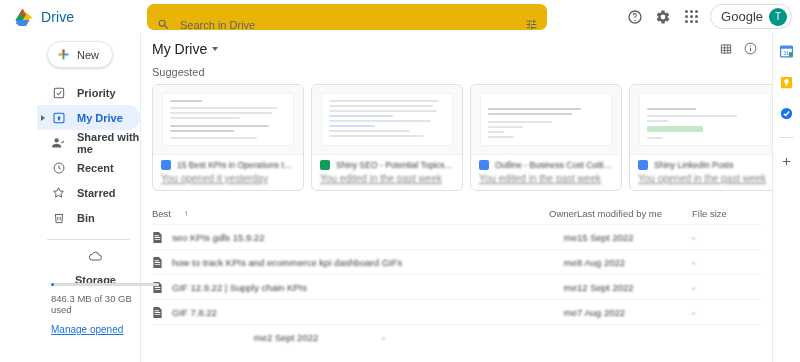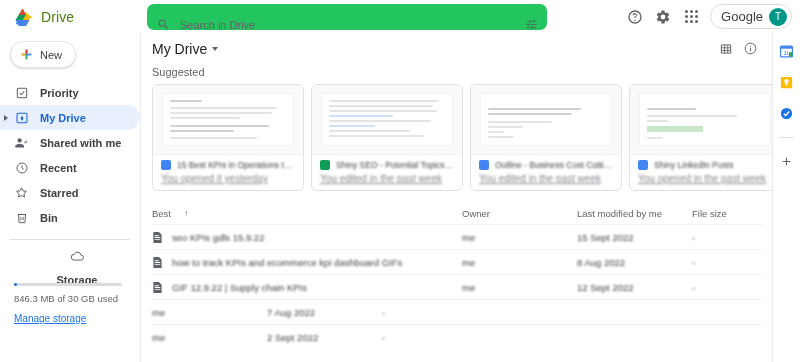--- a/index.html
+++ b/index.html
@@ -9,25 +9,25 @@
     background: #ffffff;
     overflow: hidden;
     color: #202124;
   }
   .app { position: relative; width: 800px; height: 362px; display: flex; flex-direction: column; }
 
   
   .topbar { height: 33px; display: flex; align-items: center; flex: 0 0 33px; background:#fff; }
   .brand { width: 140px; display: flex; align-items: center; gap: 8px; padding-left: 12px; }
   .drive-logo { width: 21px; height: 19px; display:block; }
-  .brand-name { font-size: 14px; color: #4d7c0f; letter-spacing: .1px; }
+  .brand-name { font-size: 14px; color: #0369a1; letter-spacing: .1px; }
 
   .searchwrap { flex: 1; display: flex; align-items: center; padding-left: 7px; }
   .searchbox {
-    width: 400px; height: 26px; background: #22c55e; border-radius: 7px;
+    width: 400px; height: 26px; background: #eab308; border-radius: 7px;
     display: flex; align-items: center; padding: 16px 7px 0 10px; gap: 10px;
   }
   .searchbox .sicon { width: 13px; height: 13px; flex: 0 0 13px; }
   .search-input {
     flex: 1; border: none; outline: none; background: transparent;
     font-family: "Liberation Sans", sans-serif; font-size: 11px; color: #3c4043;
   }
   .search-input::placeholder { color: #5f6368; }
   .tune-btn { width: 18px; height: 18px; display:flex; align-items:center; justify-content:center; }
 
@@ -42,21 +42,21 @@
   .acct-label { font-size: 13px; color: #3c4043; }
   .avatar {
     width: 18px; height: 18px; border-radius: 50%; background: #009688; color: #fff;
     font-size: 10px; display: flex; align-items: center; justify-content: center; font-weight: 500;
   }
 
   
   .body { flex: 1; display: flex; min-height: 0; }
 
   
-  .sidebar { width: 140px; flex: 0 0 140px; padding-top: 5px; display:flex; flex-direction:column; }
+  .sidebar { width: 140px; flex: 0 0 140px; padding-top: 5px; display:flex; flex-direction:column;padding-left:37px; }
   .new-btn {
     margin: 3px 0 0 10px; width: 66px; height: 27px; border-radius: 14px;
     border: 1px solid #e4e6e8; background: #fff; display: flex; align-items: center;
     gap: 7px; padding-left: 9px; box-shadow: 0 1px 2px rgba(60,64,67,.2);
   }
   .plus-ico { width: 13px; height: 13px; }
   .new-label { font-size: 11px; color: #3c4043; }
 
   .navlist { margin-top: 12px; }
   .nav {
@@ -104,21 +104,21 @@
     font-size: 8.5px; color: #3c4043; white-space: nowrap; overflow: hidden;
     text-overflow: ellipsis; filter: blur(0.9px);
   }
   .card-sub { font-size: 10px; color: #80868b; margin-top: 3px; filter: blur(0.9px); text-decoration: underline; }
 
   
   .table { margin-top: 11px; }
   .thead { display: flex; align-items: center; height: 22px; font-size: 9.5px; color: #5f6368; }
   .tr { display: flex; align-items: center; height: 25px; border-top: 1px solid #f1f3f4; font-size: 9.5px; color: #3c4043; }
   .c-name { flex: 1; min-width: 0; display: flex; align-items: center; gap: 9px; }
-  .c-owner { width: 115px; flex: 0 0 115px; }
+  .c-owner { width: 115px; flex: 0 0 115px; text-align: right; }
   .c-mod { width: 115px; flex: 0 0 115px; }
   .c-size { width: 70px; flex: 0 0 70px; }
   .sort-arrow { font-size: 8px; color: #5f6368; margin-left: 4px; }
   .doc-ico { width: 11px; height: 13px; flex: 0 0 11px; }
   .blur { filter: blur(0.9px); }
   .blur-s { filter: blur(0.8px); }
   .ellip { white-space: nowrap; overflow: hidden; text-overflow: ellipsis; }
 
   
   .rail { width: 28px; flex: 0 0 28px; border-left: 1px solid #e8eaed; display: flex;
@@ -272,21 +272,21 @@
             <svg width="16" height="14" viewBox="0 0 24 18">
                 <path fill="none" stroke="#5f6368" stroke-width="1.6" d="M6.5 15.5h11a4 4 0 000-8 5.5 5.5 0 00-10.6-1.2A3.8 3.8 0 006.5 15.5z"></path>
               </svg>
           </span>
           <span>Storage</span>
         </div>
         <div class="bar-track">
           <div class="bar-fill" style="width: 3%;"></div>
         </div>
         <div class="storage-text">846.3 MB of 30 GB used</div>
-        <a class="manage-link" href="#">Manage storage</a>
+        <a class="manage-link" href="#">Manage opened</a>
       </div>
     </div>
 
     <div class="main">
       <div class="main-head">
         <div class="crumb">
           <span class="crumb-title">My Drive</span>
           <span class="crumb-caret"></span>
         </div>
         <div class="spacer"></div>
@@ -438,20 +438,27 @@
                   <path fill="#fff" d="M6 9h9v2H6zm0 4h12v2H6zm0 4h12v2H6z"></path>
                 </svg>
               <span class="blur ellip">GIF 12.9.22 | Supply chain KPIs</span>
             </div>
             <div class="c-owner blur-s">me</div>
             <div class="c-mod blur-s">12 Sept 2022</div>
             <div class="c-size blur-s">-</div>
           </div>
 
           <div class="tr">
+            <div class="c-name">
+              <svg class="doc-ico" viewBox="0 0 24 28">
+                  <path fill="#5f6368" d="M3 2h12l6 6v18H3z"></path>
+                  <path fill="#fff" d="M6 9h9v2H6zm0 4h12v2H6zm0 4h12v2H6z"></path>
+                </svg>
+              <span class="blur ellip">GIF 7.8.22</span>
+            </div>
             <div class="c-owner blur-s">me</div>
             <div class="c-mod blur-s">7 Aug 2022</div>
             <div class="c-size blur-s">-</div>
           </div>
 
           <div class="tr">
             <div class="c-owner blur-s">me</div>
             <div class="c-mod blur-s">2 Sept 2022</div>
             <div class="c-size blur-s">-</div>
           </div>

